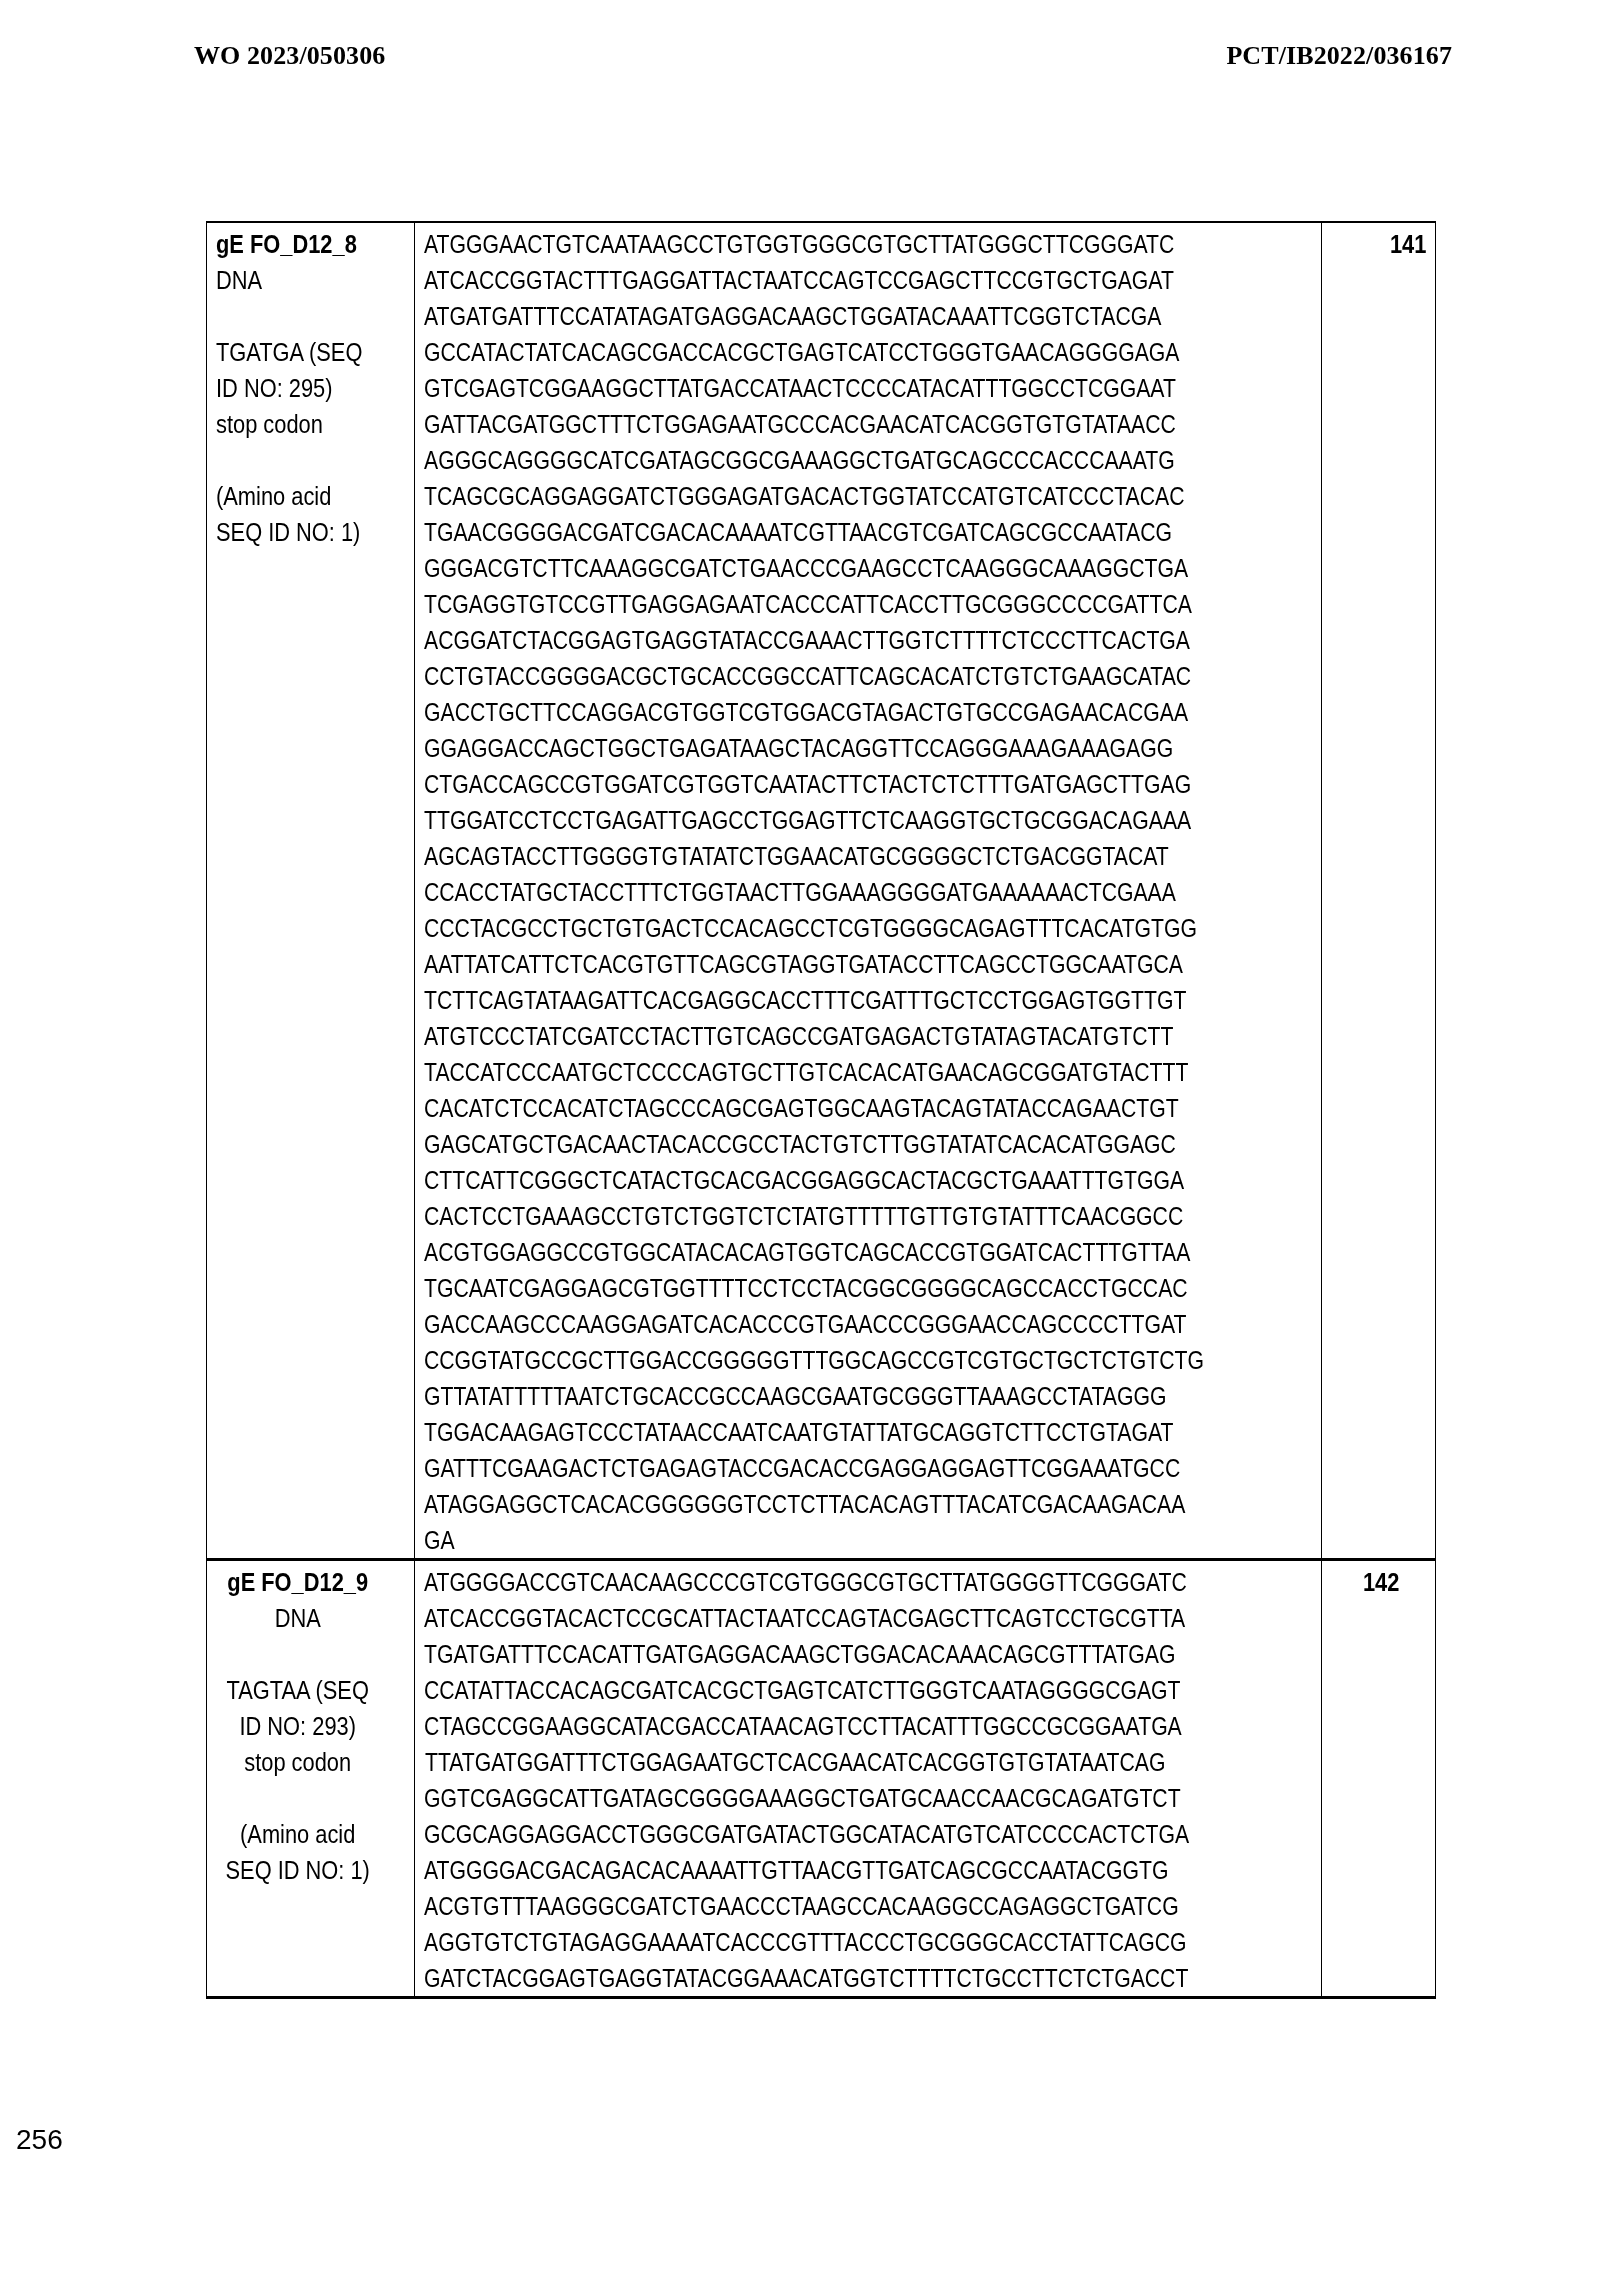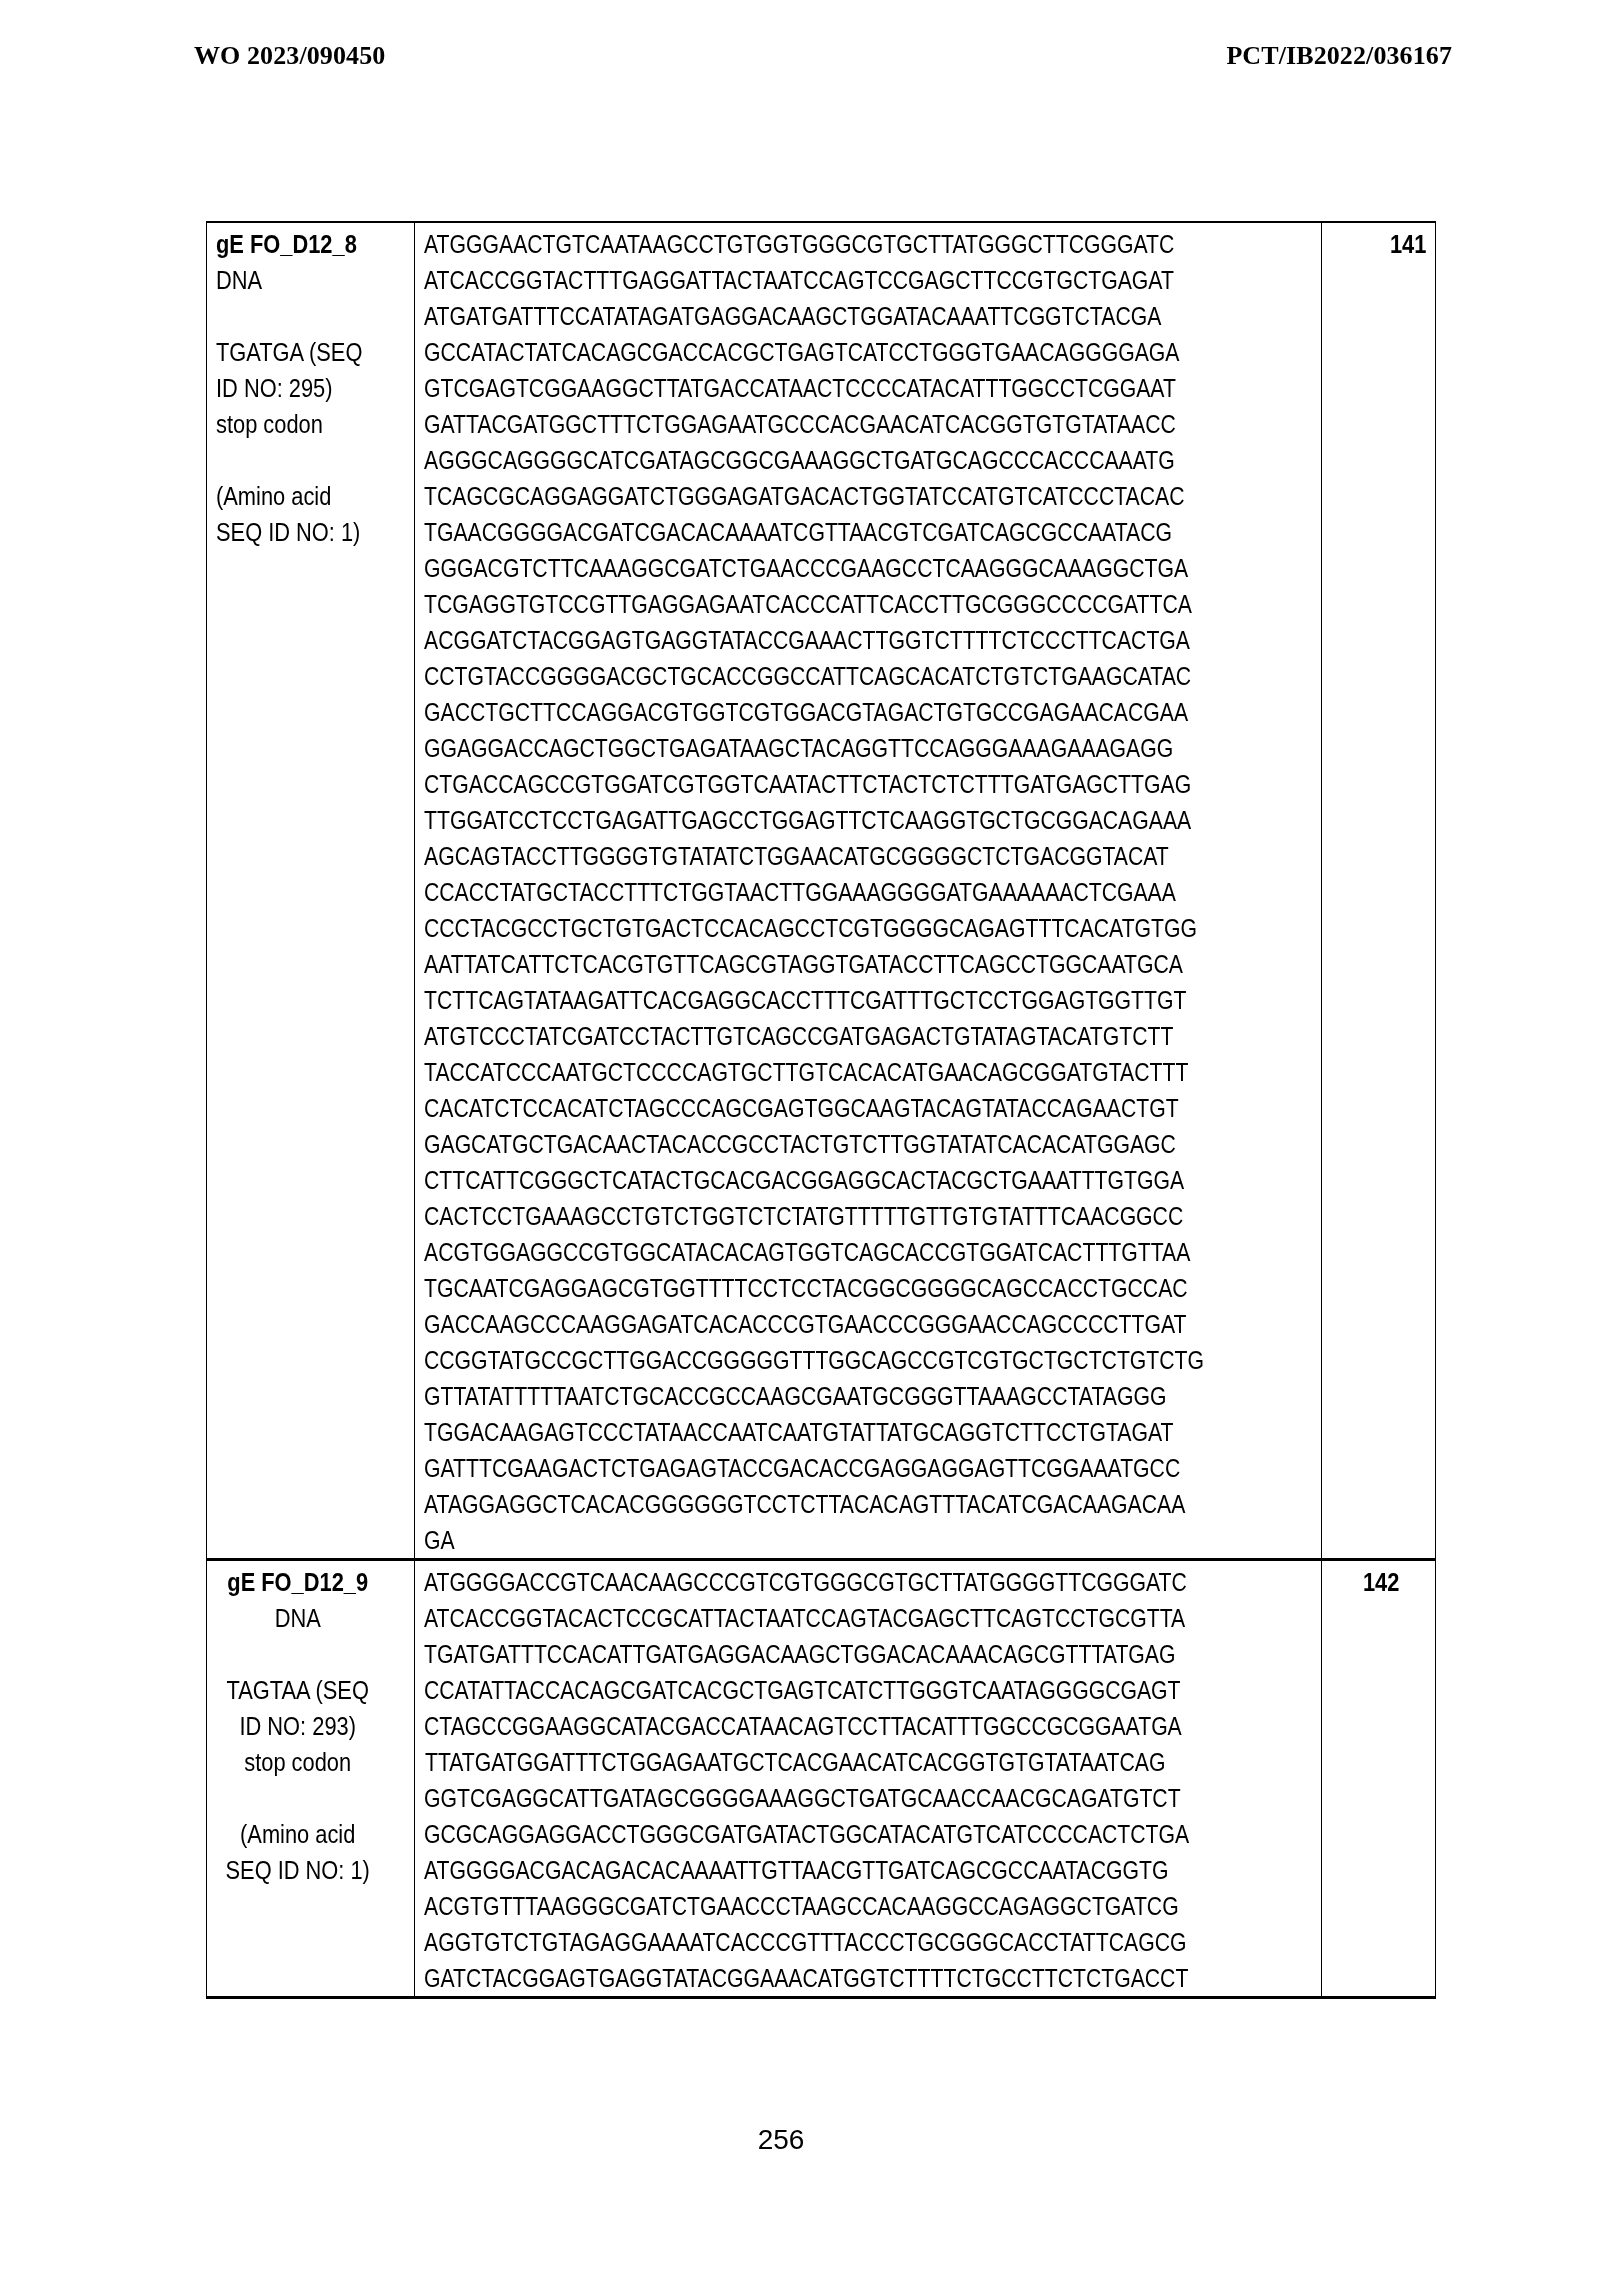--- a/index.html
+++ b/index.html
@@ -18,26 +18,26 @@
   table.seq tr:first-child td { border-top: 2.1px solid #000; }
   col.c1 { width: 208px; }
   col.c2 { width: 907px; }
   col.c3 { width: 114px; }
   .line { display: block; line-height: 36px; height: 36px; white-space: nowrap; transform-origin: left center; transform: scaleX(0.86); }
   .name { font-weight: bold; }
   .seqline { transform: scaleX(0.835); }
   .num { text-align: right; font-weight: bold; line-height: 36px; }
   .num span { display: inline-block; transform: scaleX(0.86); transform-origin: right center; }
   .blank { display: block; height: 36px; }
-  .pageno { position: absolute; top: 2124px; left: 0; width: 1562px; text-align: center; font-family: "Liberation Sans", sans-serif; font-size: 28px; }
+  .pageno { position: absolute; top: 2124px; left: 16px; width: 1562px; text-align: left; font-family: "Liberation Sans", sans-serif; font-size: 28px; }
 </style>
 </head>
 <body>
 
-<div class="hdr hdr-left">WO 2023/090450</div>
+<div class="hdr hdr-left">WO 2023/050306</div>
 <div class="hdr hdr-right">PCT/IB2022/036167</div>
 
 <table class="seq">
   <colgroup>
       <col class="c1">
       <col class="c2">
       <col class="c3">
     </colgroup>
   <tbody id="tbody">
       <tr class="row-sep">

